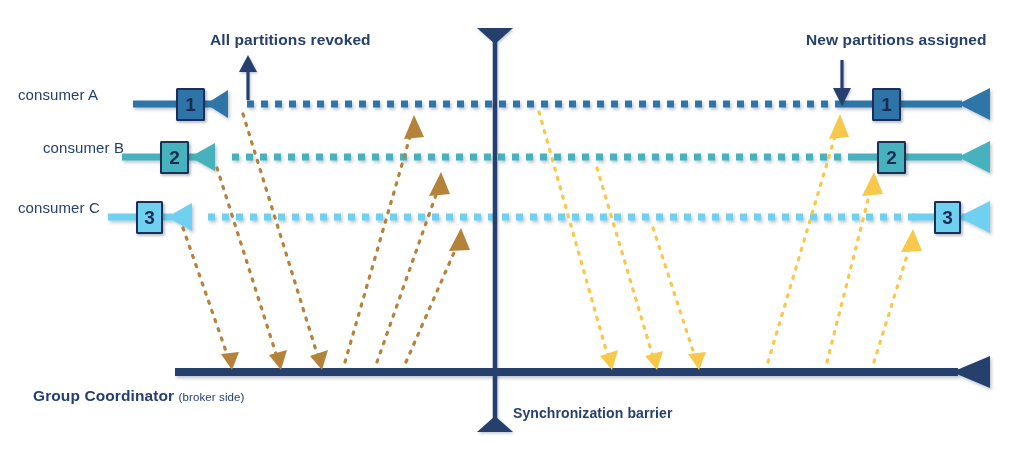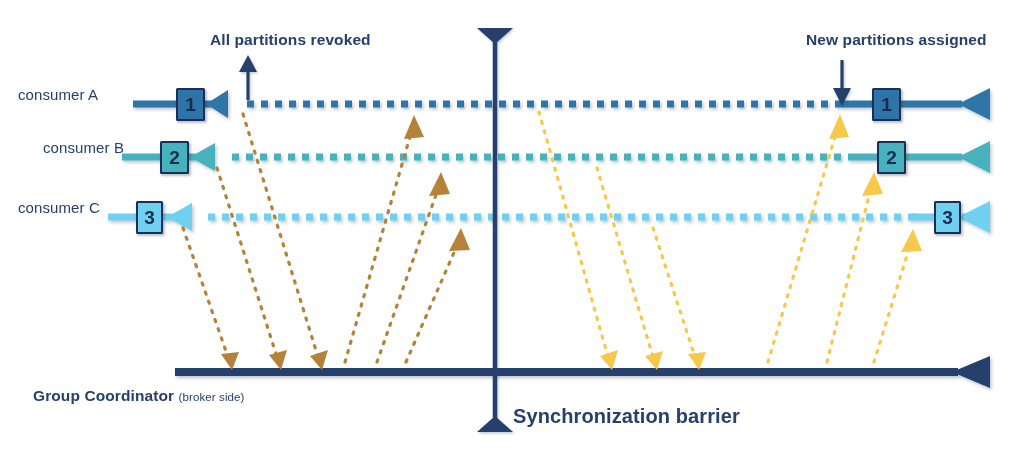--- a/index.html
+++ b/index.html
@@ -16,21 +16,21 @@
     position:absolute;
     color:#26406e;
     font-family:"Liberation Sans", sans-serif;
     white-space:nowrap;
     -webkit-font-smoothing:antialiased;
   }
   .lbl-consumer{font-size:15px;font-weight:400;letter-spacing:.1px;}
   .lbl-callout{font-size:15.5px;font-weight:700;letter-spacing:.1px;}
   .lbl-coord{font-size:15.5px;font-weight:700;letter-spacing:.1px;}
   .lbl-coord .sub{font-size:11.5px;font-weight:400;}
-  .lbl-barrier{font-size:20px;font-weight:700;letter-spacing:.1px;}
+  .lbl-barrier{font-size:14px;font-weight:700;letter-spacing:.1px;}
 
   .badge{
     position:absolute;
     box-sizing:border-box;
     border:2.6px solid #1b2f56;
     border-radius:1.5px;
     display:flex;align-items:center;justify-content:center;
     font-family:"Liberation Sans", sans-serif;
     font-weight:700;
     color:#1b2f56;

